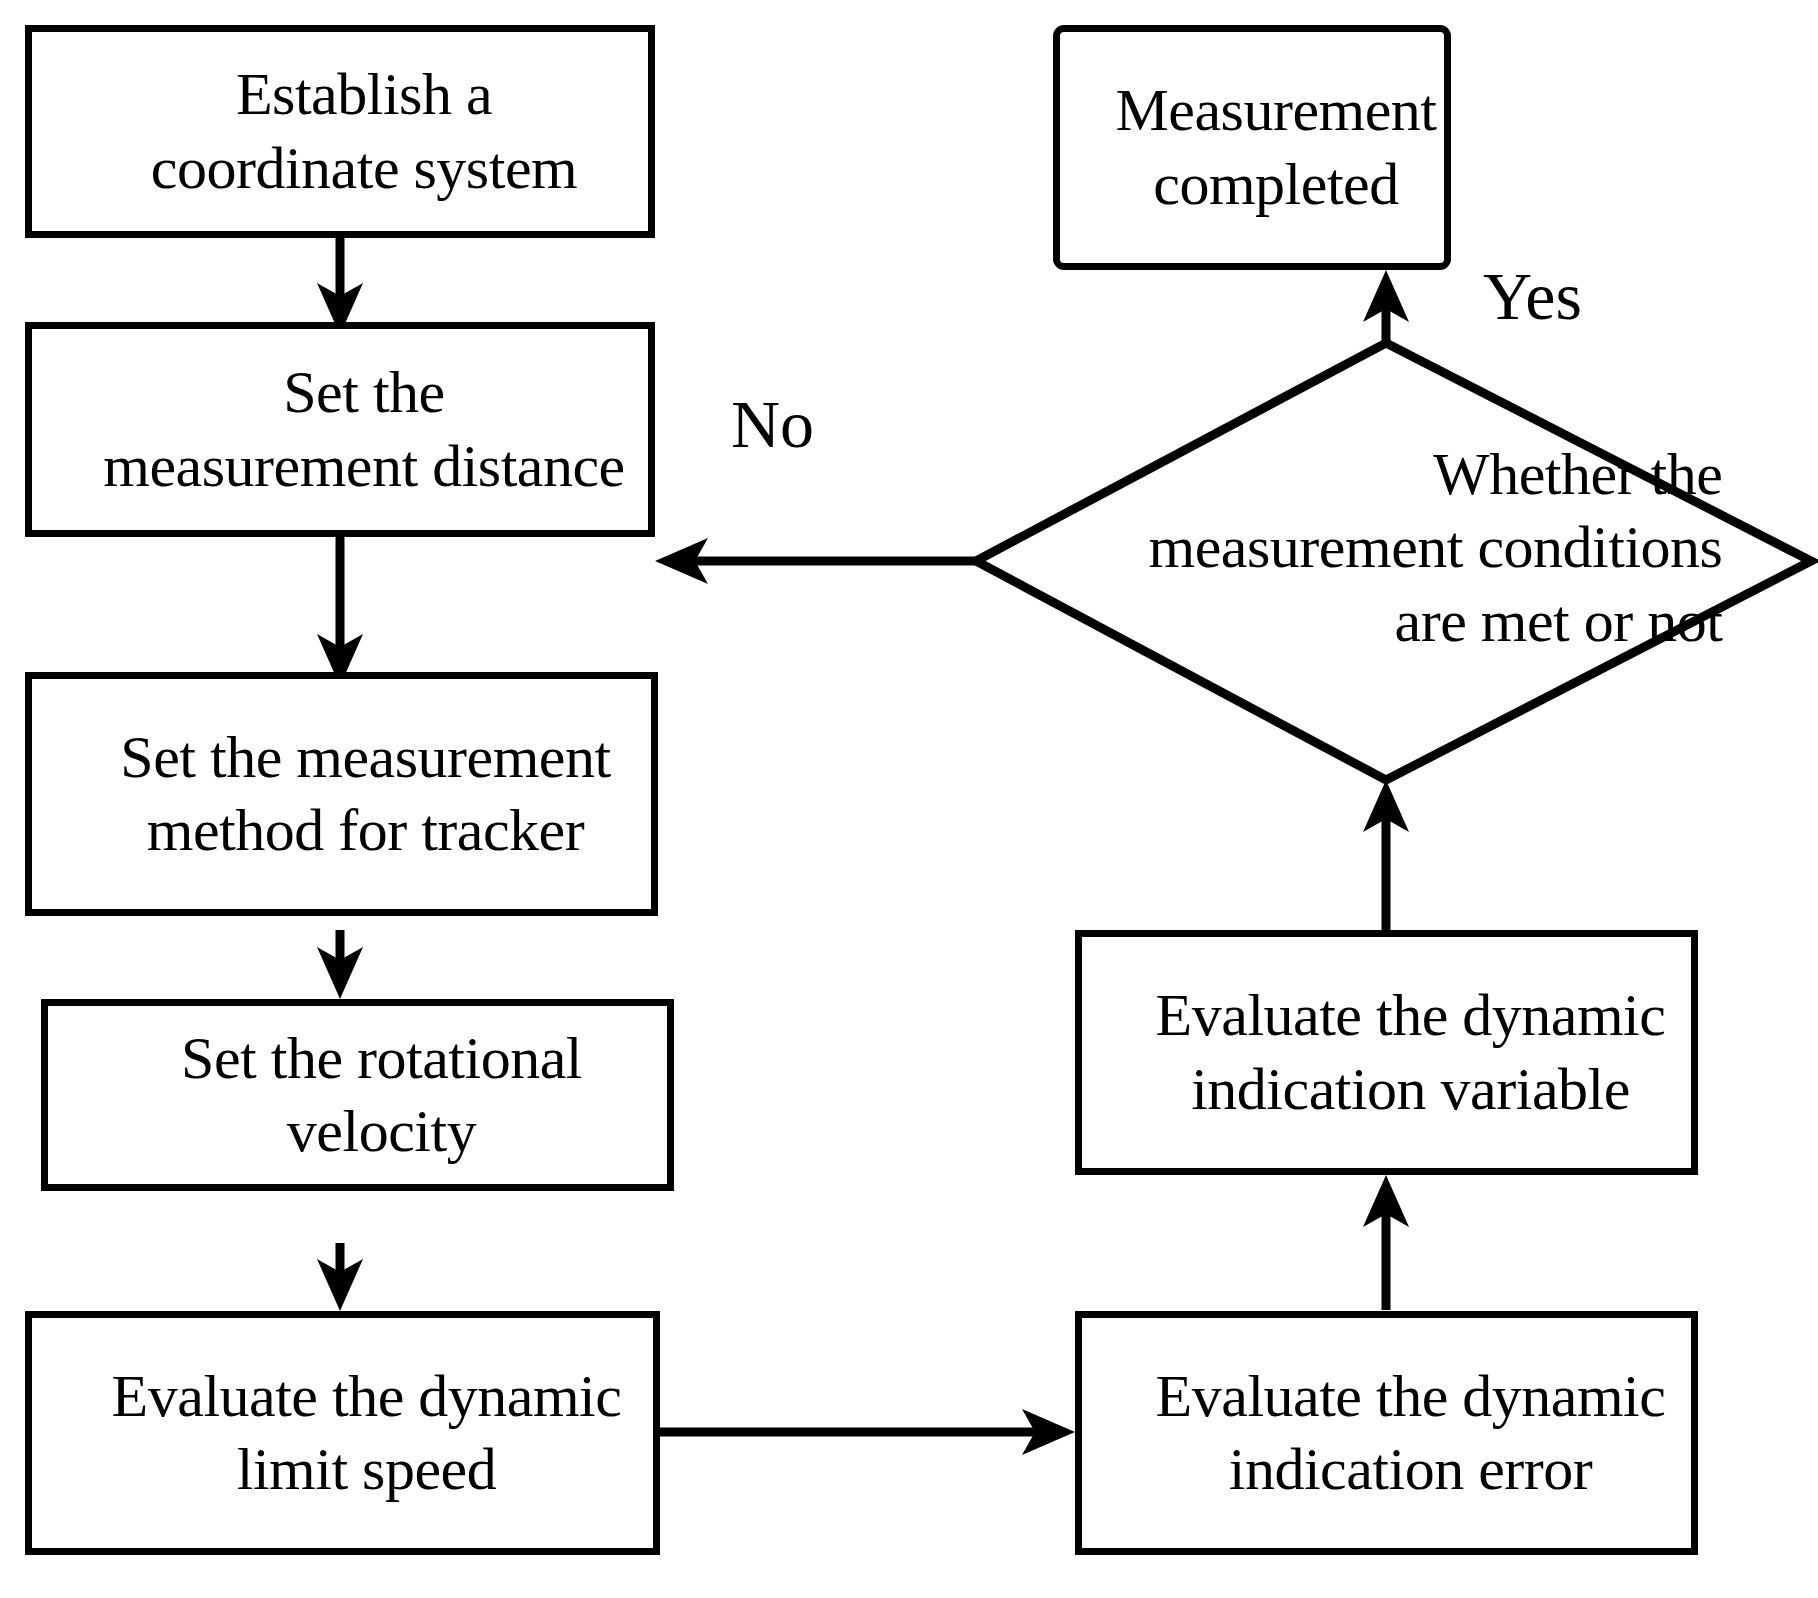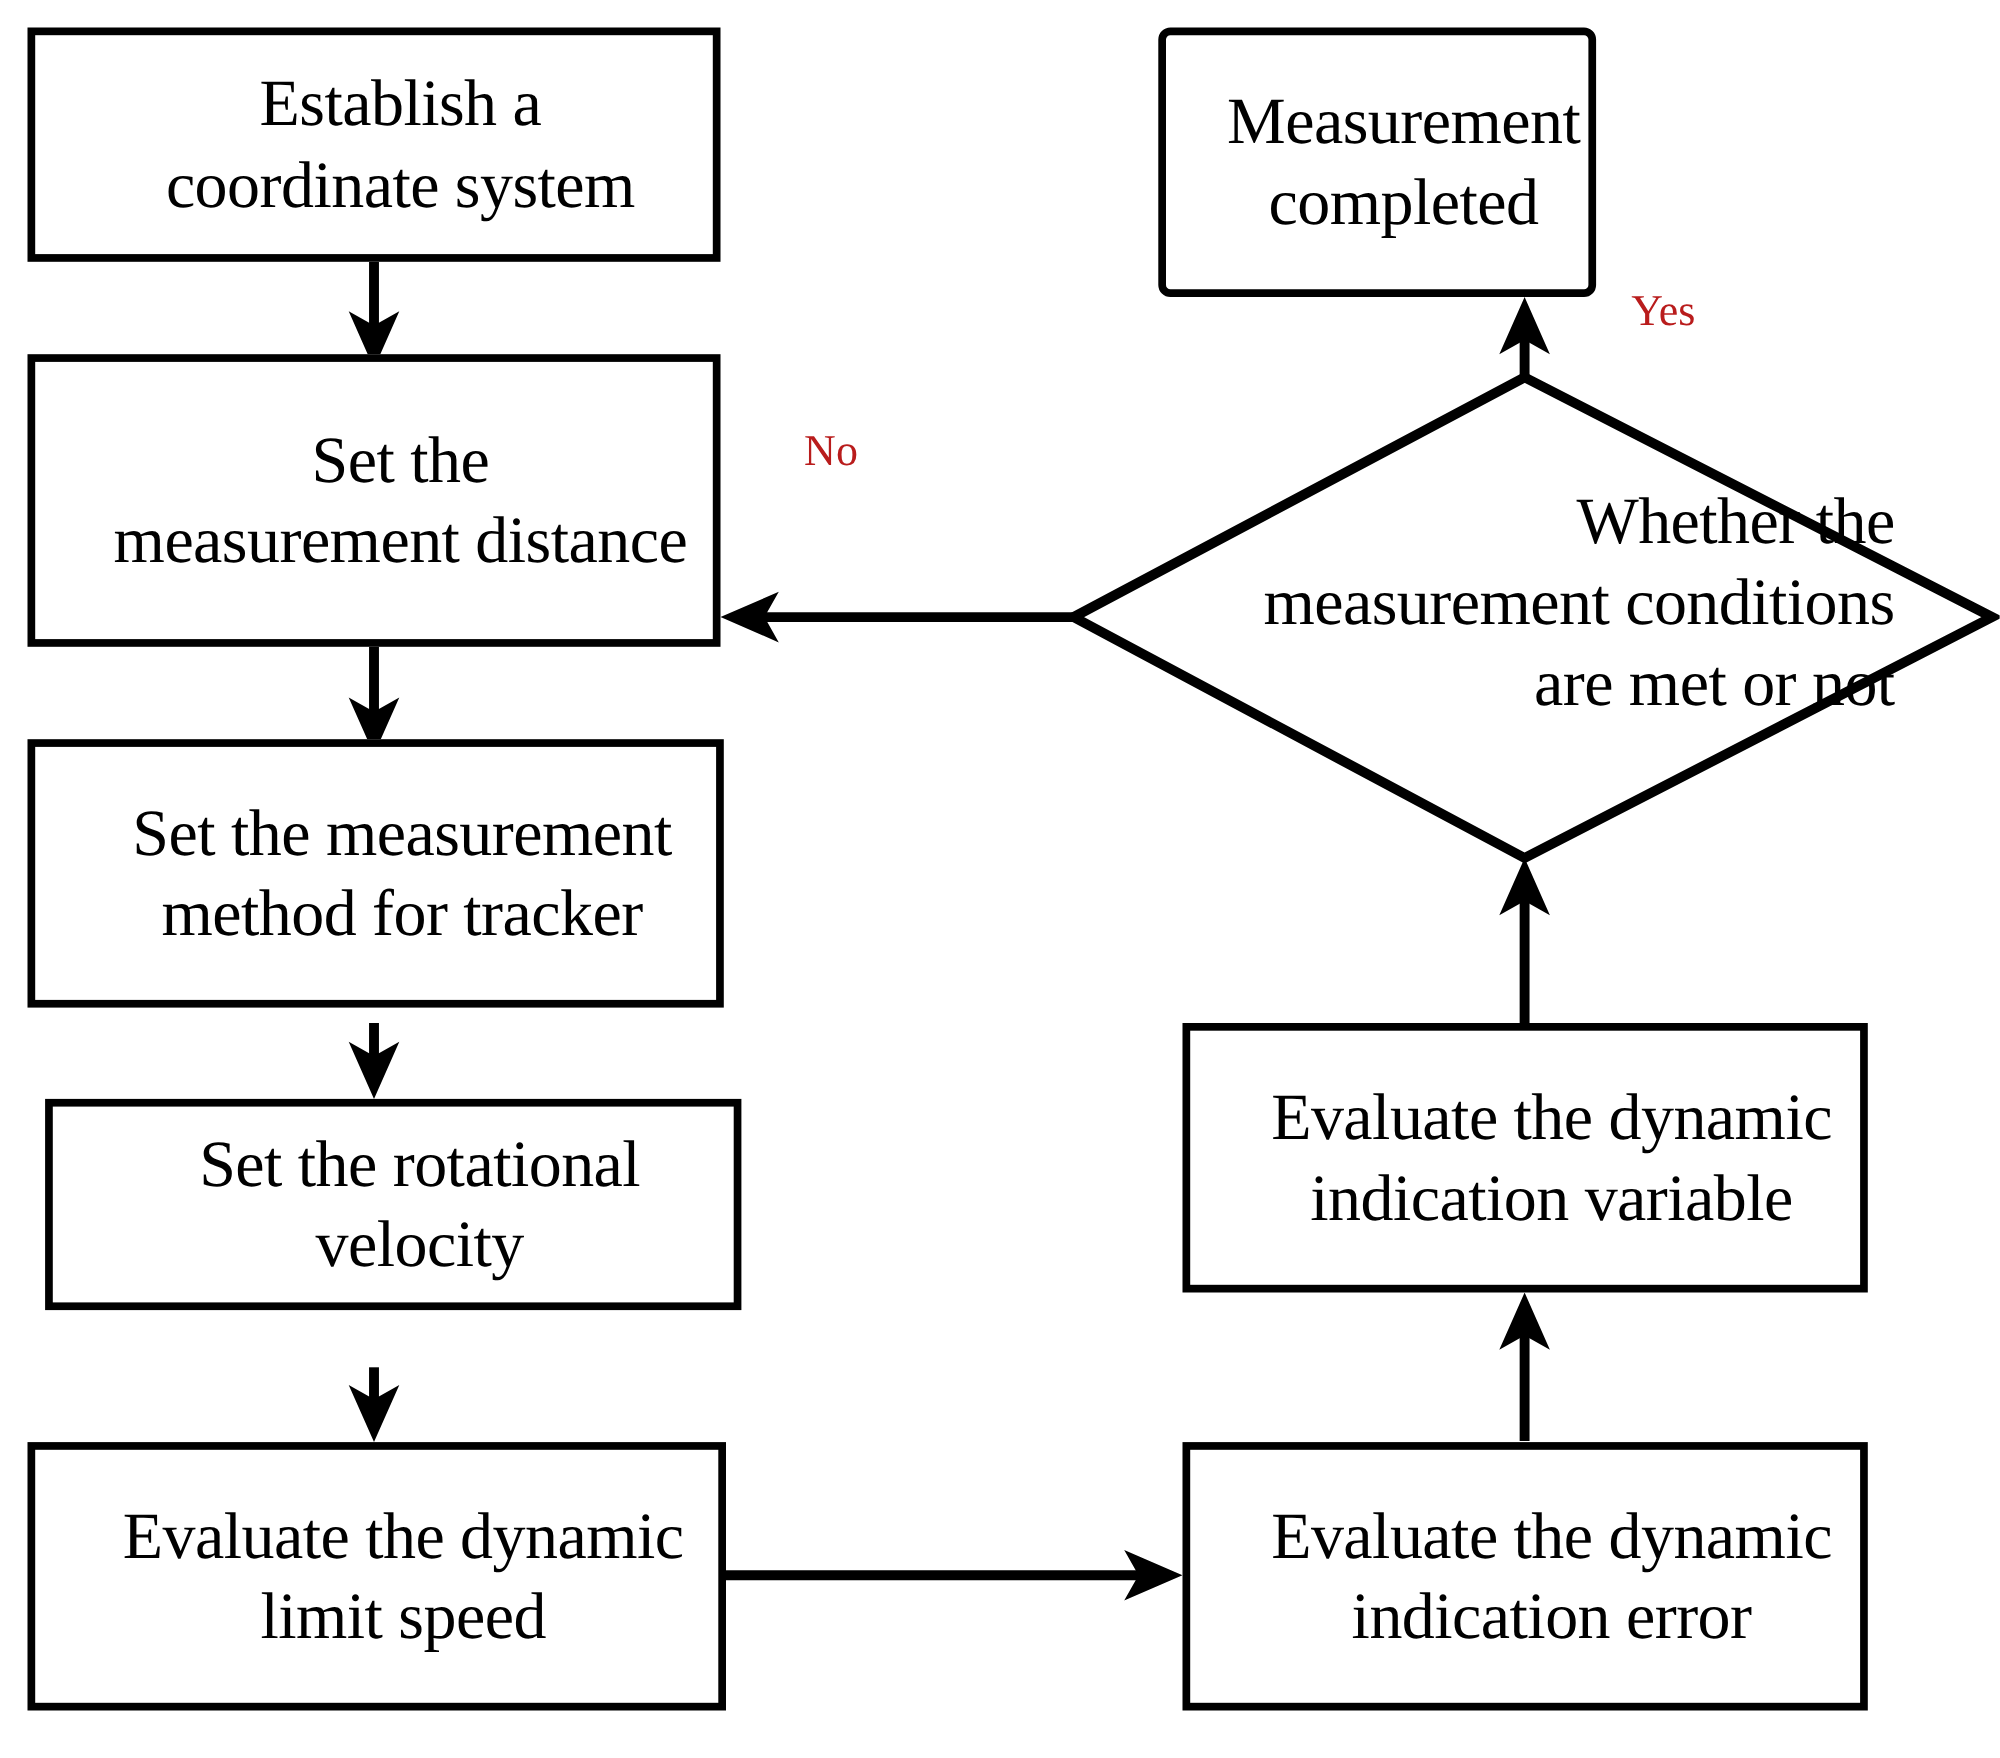--- a/index.html
+++ b/index.html
@@ -41,23 +41,23 @@
     border: 7px solid #000000;
     background: #ffffff;
     box-sizing: border-box;
   }
   .node.decision-label {
     background: transparent;
     border: none;
   }
   .edge-label {
     position: absolute;
-    color: #b91c1c;
+    color: #000000;
     font-family: "Liberation Serif", "DejaVu Serif", serif;
-    font-size: 40px;
+    font-size: 68px;
     line-height: 1;
     white-space: nowrap;
   }
   .overflow-text {
     width: 130%;
   }
 </style>
 </head>
 <body>
 
@@ -121,21 +121,21 @@
       <line x1="976" y1="561" x2="672" y2="561" stroke="#000000" stroke-width="9"></line>
       <polygon points="655,561 708,538 695,561 708,584" fill="#000000"></polygon>
     </g>
   </svg>
 
   <div class="node process" style="left:25px; top:25px; width:630px; height:213px;">
     <span>Establish a
 coordinate system</span>
   </div>
 
-  <div class="node process" style="left:25px; top:322px; width:630px; height:266px;">
+  <div class="node process" style="left:25px; top:322px; width:630px; height:215px;">
     <span class="overflow-text">Set the
 measurement distance</span>
   </div>
 
   <div class="node process" style="left:25px; top:672px; width:633px; height:244px;">
     <span class="overflow-text">Set the measurement
 method for tracker</span>
   </div>
 
   <div class="node process" style="left:41px; top:999px; width:633px; height:192px;">

